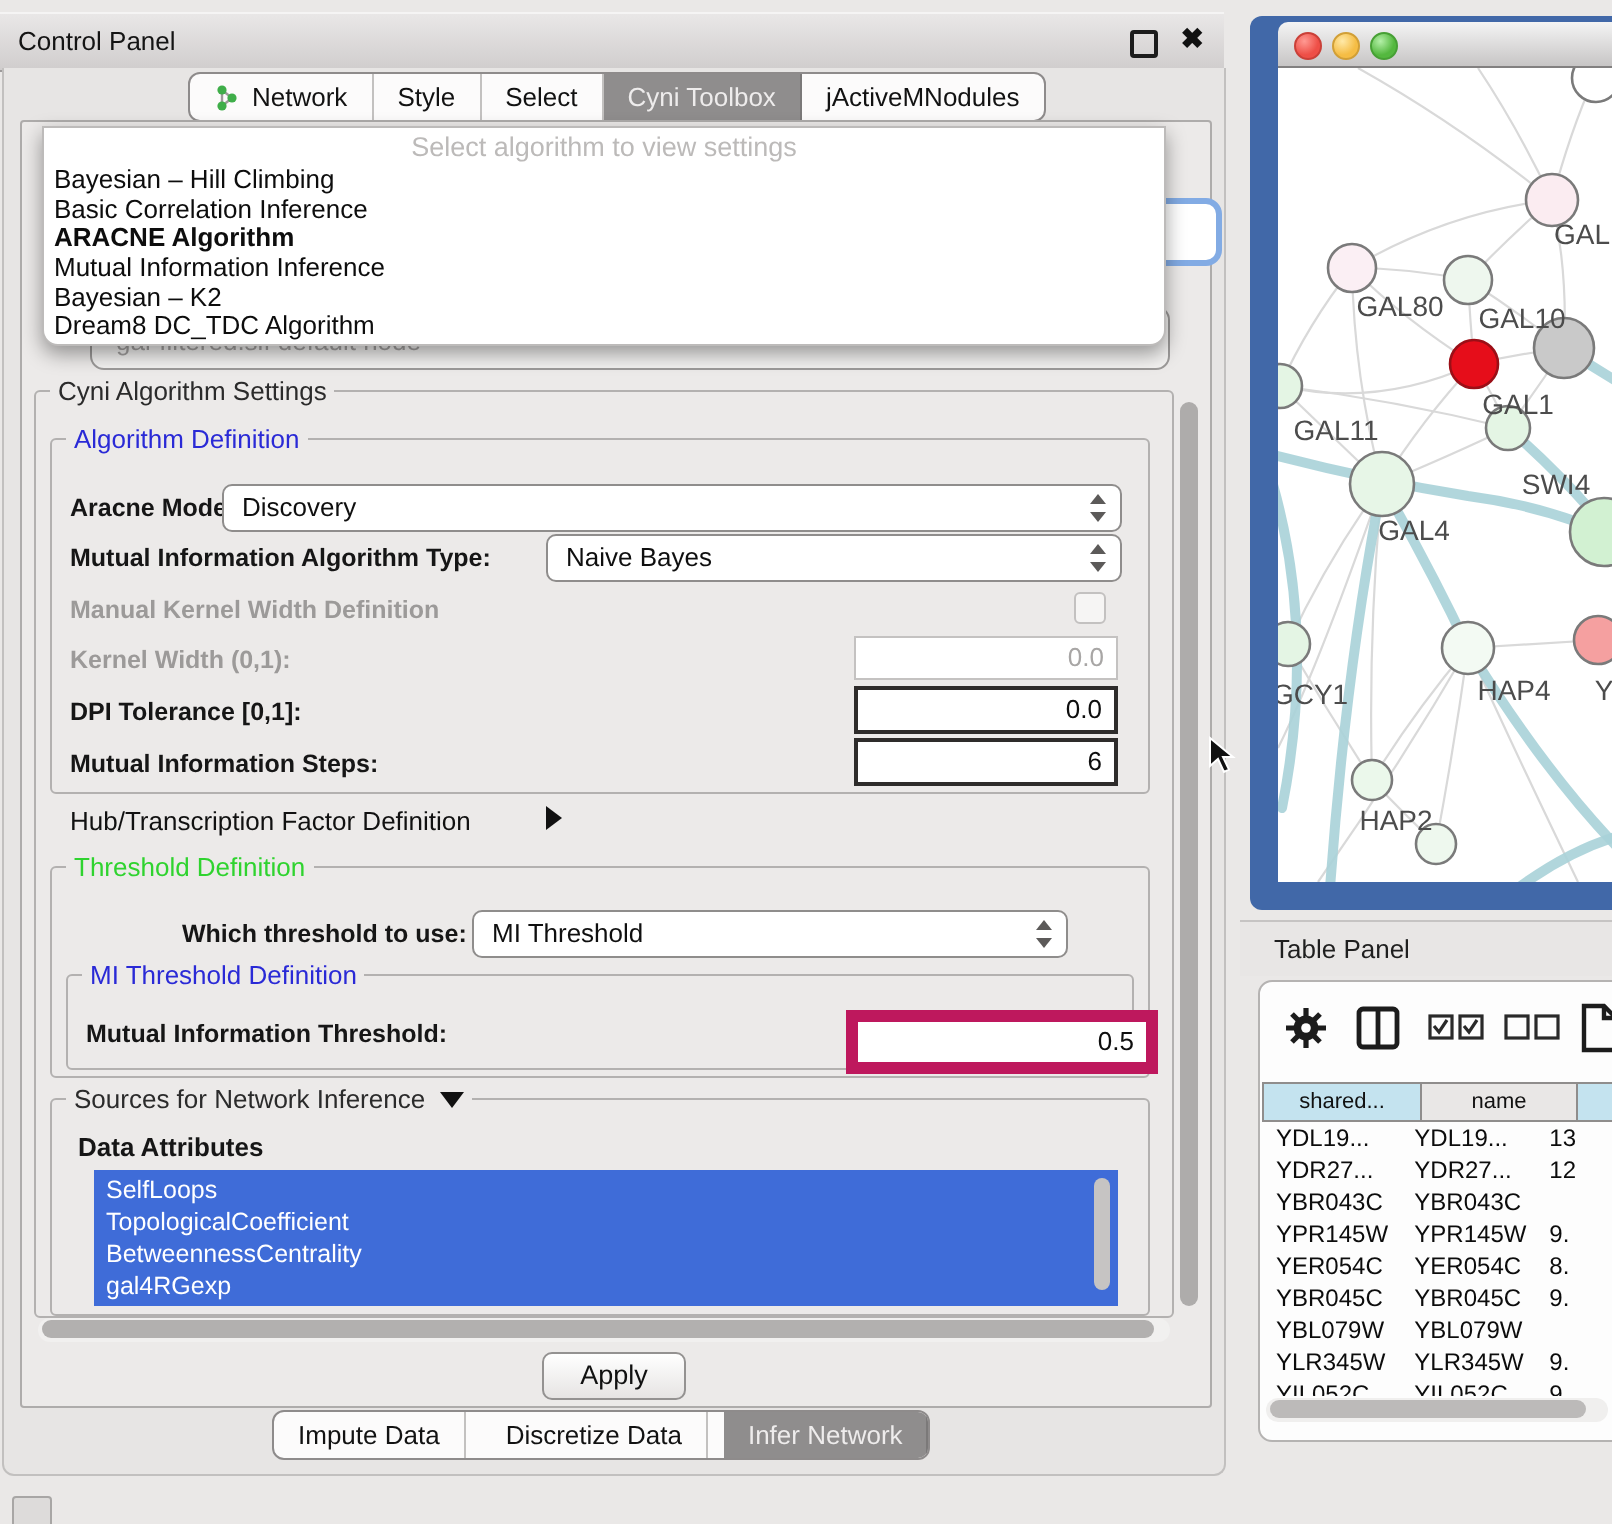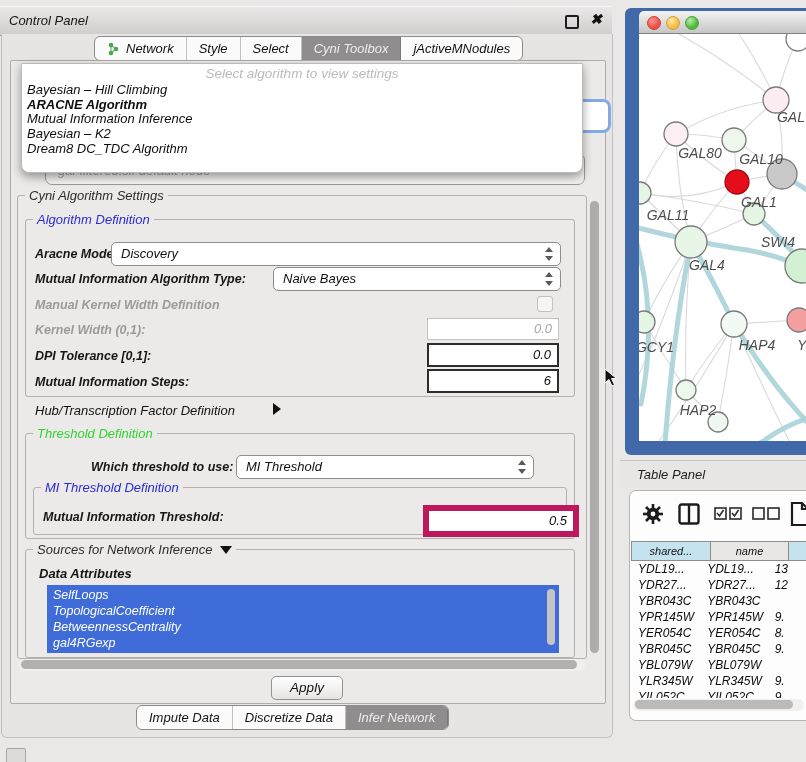--- a/index.html
+++ b/index.html
@@ -1,29 +1,29 @@
 <!DOCTYPE html>
 <html><head>
 <meta charset="utf-8">
 <style>
   html,body{margin:0;padding:0;}
   body{font-family:"Liberation Sans", sans-serif; background:#eae8e7;}
-  .stage{position:relative;width:806px;height:762px;background:#eae8e7;overflow:hidden;font-style:italic;}
+  .stage{position:relative;width:806px;height:762px;background:#eae8e7;overflow:hidden;}
   
   .cp-titlebar{position:absolute;left:0;top:6px;width:612px;height:28px;
     background:linear-gradient(#e9e7e7,#d0cdcd);border-top:1px solid #f5f4f4;border-bottom:1px solid #9d9a9a;}
   .cp-title-text{position:absolute;left:9px;top:6px;font-size:13px;color:#141414;}
   .cp-float{position:absolute;right:33px;top:8px;width:10px;height:10px;border:2px solid #1c1c1c;border-radius:2px;}
   .cp-close{position:absolute;right:10px;top:4px;font-size:14px;font-weight:bold;color:#111;}
   .cp-outer{position:absolute;left:1px;top:34px;width:610px;height:703px;background:#e7e5e4;
     border:1px solid #c2c0bf;border-top:none;border-radius:0 0 6px 6px;}
   .tabstrip{position:absolute;display:flex;height:23px;border:1px solid #8e8b8b;border-radius:6px;
     background:#fcfbfb;overflow:hidden;}
   #top-tabs{left:92px;top:2px;}
-  #bottom-tabs{left:134px;top:671px;}
+  #bottom-tabs{left:134px;top:671px;gap:8px;}
   .tab{display:flex;align-items:center;padding:0 12px;font-size:13px;color:#121212;border-right:1px solid #c3c1c0;white-space:nowrap;}
   .tab:last-child{border-right:none;}
   .tab.selected{background:#8f8d8d;color:#eeecec;border-right:1px solid #7b7979;}
   .tab .ticon{margin-right:6px;display:inline-flex;}
   .cp-body{position:absolute;left:8px;top:26px;width:594px;height:642px;background:#eceae9;
     border:1px solid #aeacab;border-radius:2px;}
   
   .hidden-combo{position:absolute;left:34px;top:92px;width:538px;height:30px;border:1px solid #9c9a99;
     border-radius:7px;background:#f3f2f1;overflow:hidden;}
   .hidden-combo span{position:absolute;left:12px;top:9px;font-size:13px;color:#a4a2a1;}
@@ -136,20 +136,21 @@
 
       <div class="hidden-combo">
         <span>gal-filtered.sif default node</span>
       </div>
       <div class="focus-frag"></div>
 
       <div class="popup">
         <div class="popup-placeholder">Select algorithm to view settings</div>
         <div id="popup-items">
             <div class="popup-item">Bayesian – Hill Climbing</div>
+            <div class="popup-item">Basic Correlation Inference</div>
             <div class="popup-item bold">ARACNE Algorithm</div>
             <div class="popup-item">Mutual Information Inference</div>
             <div class="popup-item">Bayesian – K2</div>
             <div class="popup-item">Dream8 DC_TDC Algorithm</div>
           </div>
       </div>
 
       <div class="gbox" style="left:6px;top:134px;width:568px;height:462px;"></div>
       <span class="glegend lg-black" style="left:14px;top:127px;">Cyni Algorithm Settings</span>
 

